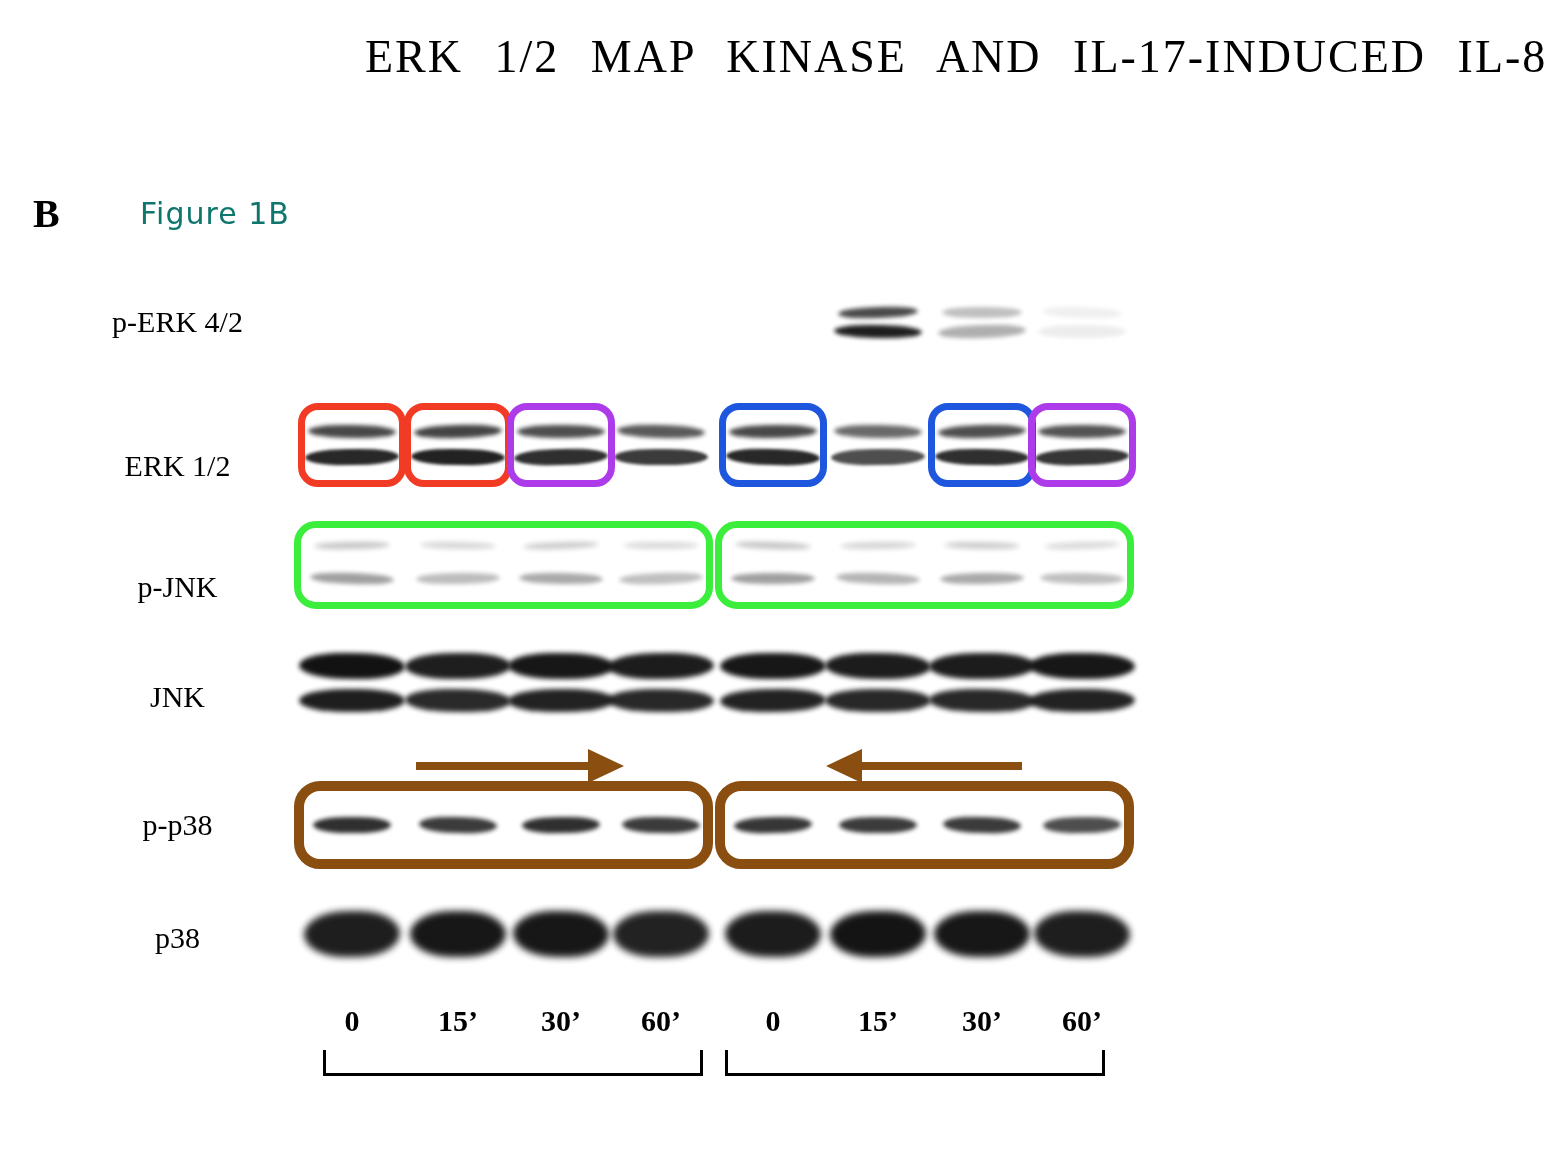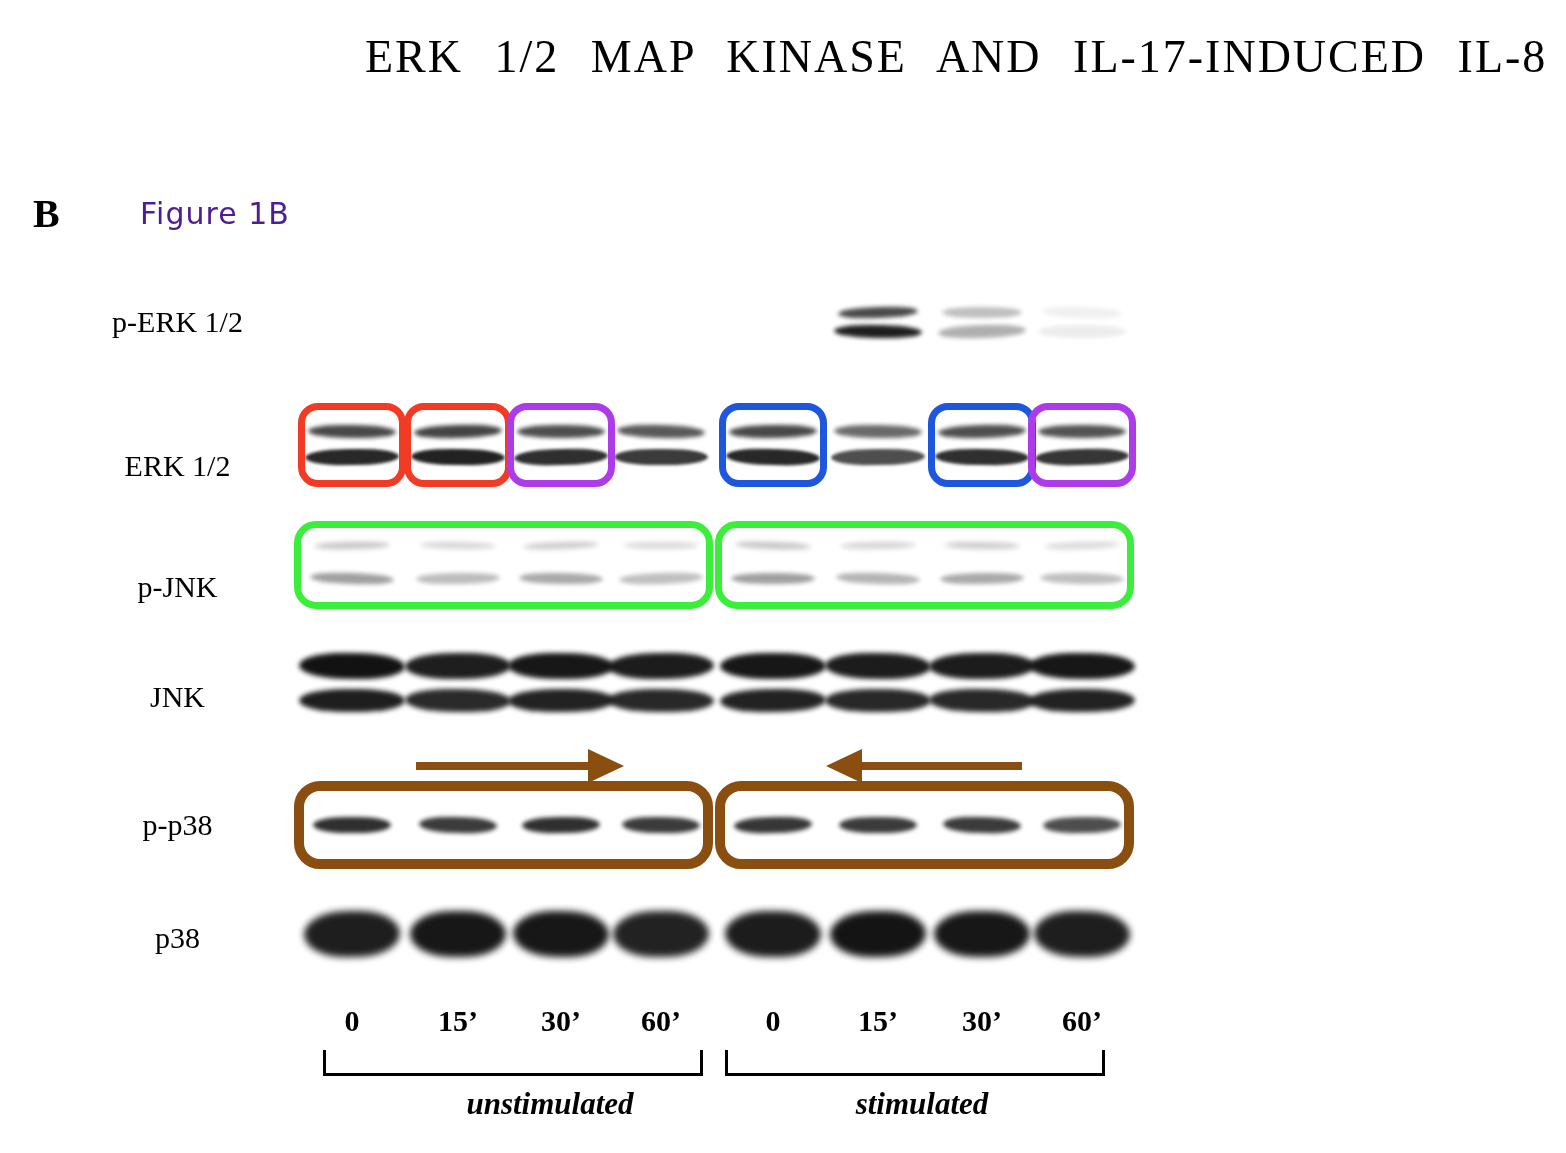--- a/index.html
+++ b/index.html
@@ -22,23 +22,23 @@
               font-size:31px;color:#000;}
 </style>
 </head>
 <body>
 
 <div class="page">
 
   <h1 class="title">ERK 1/2 MAP KINASE AND IL-17-INDUCED IL-8</h1>
 
   <div class="panel-b">B</div>
-  <div class="fig-label" style="color: #4c1d95;">Figure 1B</div>
+  <div class="fig-label" style="color: #0f766e;">Figure 1B</div>
 
-  <div class="rowlabel" style="top:305px">p-ERK 1/2</div>
+  <div class="rowlabel" style="top:305px">p-ERK 4/2</div>
   <div class="rowlabel" style="top:449px">ERK 1/2</div>
   <div class="rowlabel" style="top:570px">p-JNK</div>
   <div class="rowlabel" style="top:680px">JNK</div>
   <div class="rowlabel" style="top:808px">p-p38</div>
   <div class="rowlabel" style="top:921px">p38</div>
 
   <div id="blot">
       <div class="band" style="left: 838px; top: 306.5px; width: 80px; height: 11px; opacity: 0.74; filter: blur(2.2px); transform: rotate(-2deg);"></div>
       <div class="band" style="left: 834px; top: 324.5px; width: 88px; height: 13px; opacity: 0.92; filter: blur(2px); transform: rotate(1deg);"></div>
       <div class="band" style="left: 942px; top: 306.5px; width: 80px; height: 11px; opacity: 0.26; filter: blur(2.2px); transform: rotate(0deg);"></div>
@@ -129,16 +129,14 @@
       <div class="timelabel" style="left: 619px; top: 1004px;">60’</div>
       <div class="timelabel" style="left: 731px; top: 1004px;">0</div>
       <div class="timelabel" style="left: 836px; top: 1004px;">15’</div>
       <div class="timelabel" style="left: 940px; top: 1004px;">30’</div>
       <div class="timelabel" style="left: 1040px; top: 1004px;">60’</div>
     </div>
 
   <div class="bracket" style="left:323px;width:380px;top:1050px"></div>
   <div class="bracket" style="left:725px;width:380px;top:1050px"></div>
 
-  <div class="grouplabel" style="left:420px;top:1086px">unstimulated</div>
-  <div class="grouplabel" style="left:792px;top:1086px">stimulated</div>
 
 </div>
 
 </body></html>

